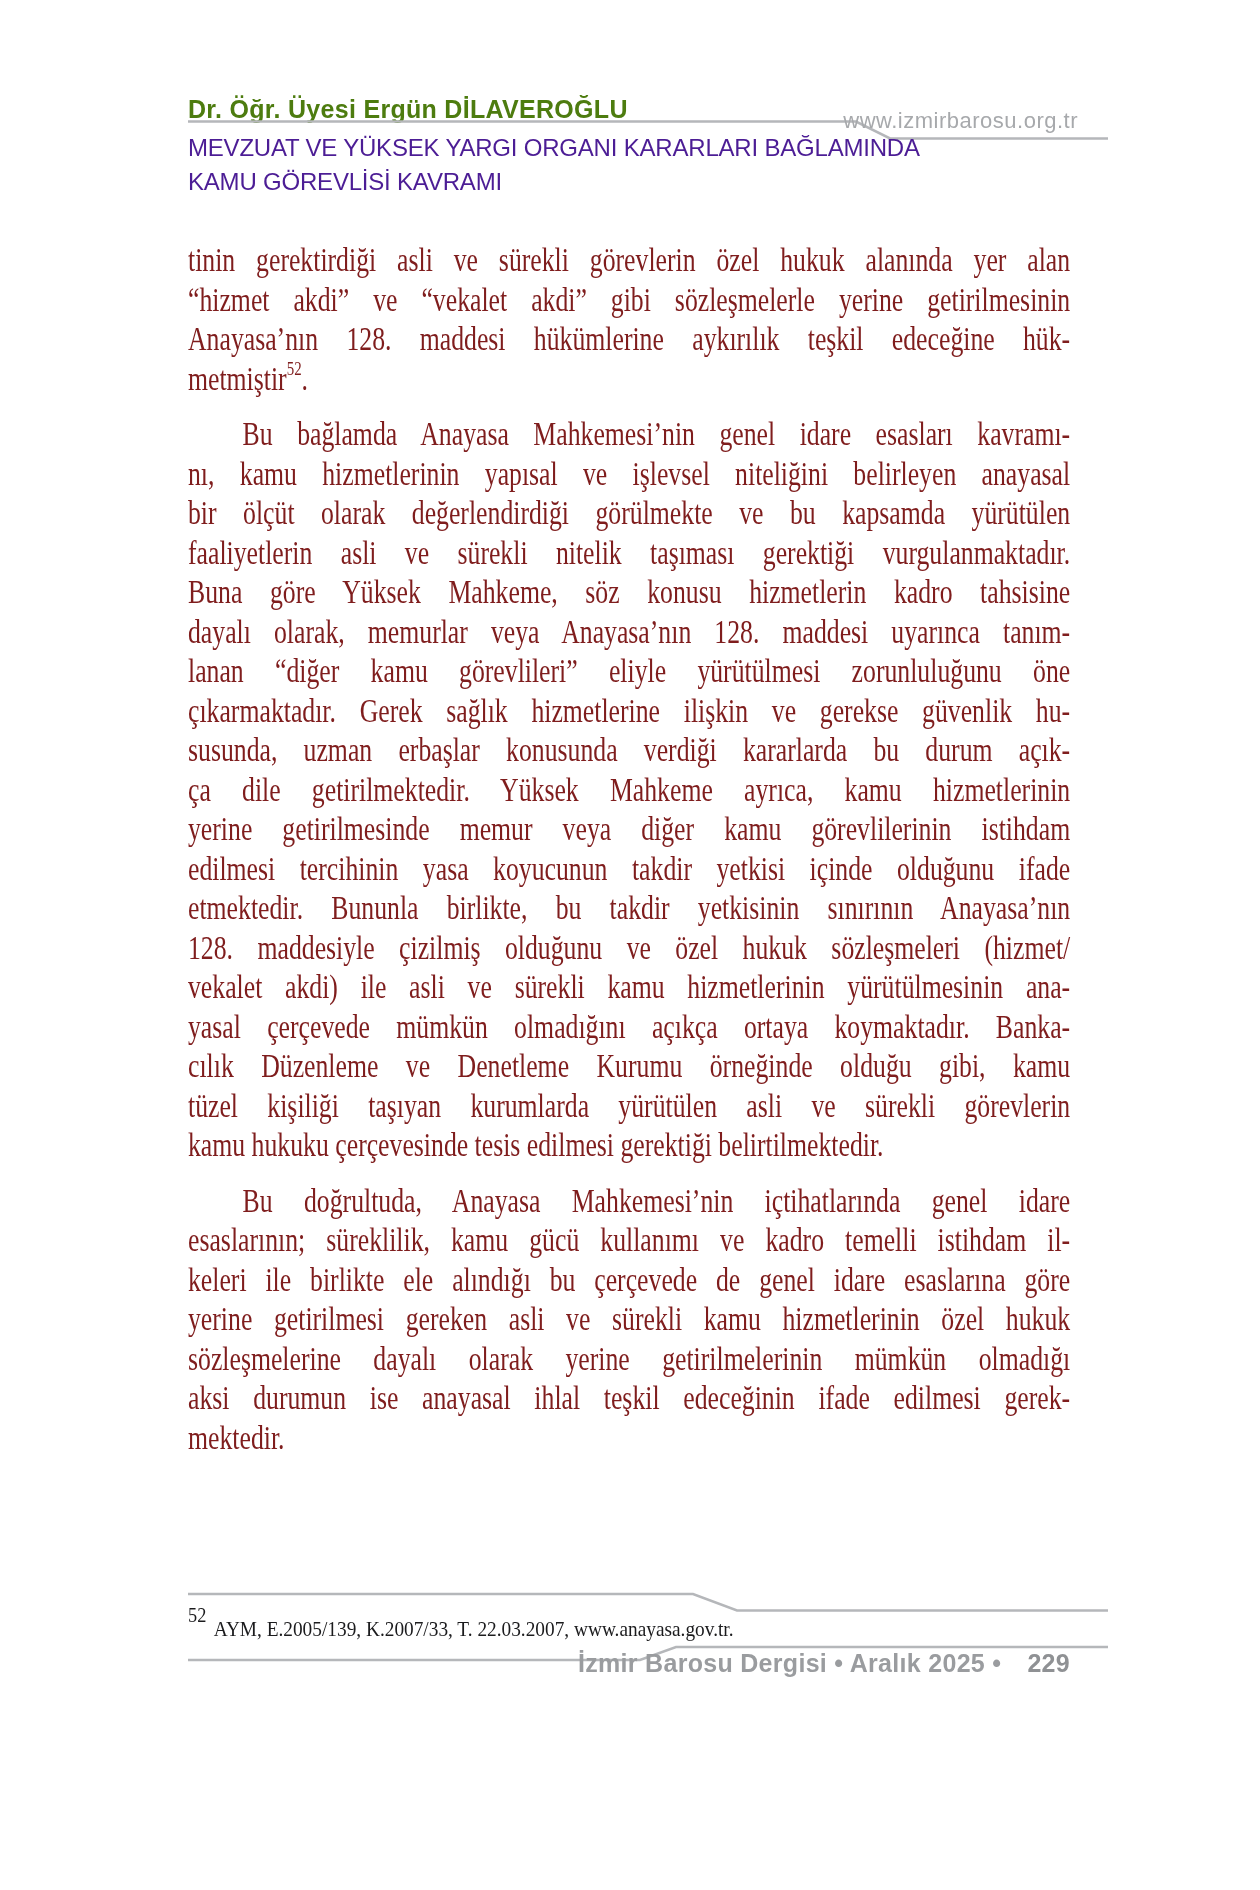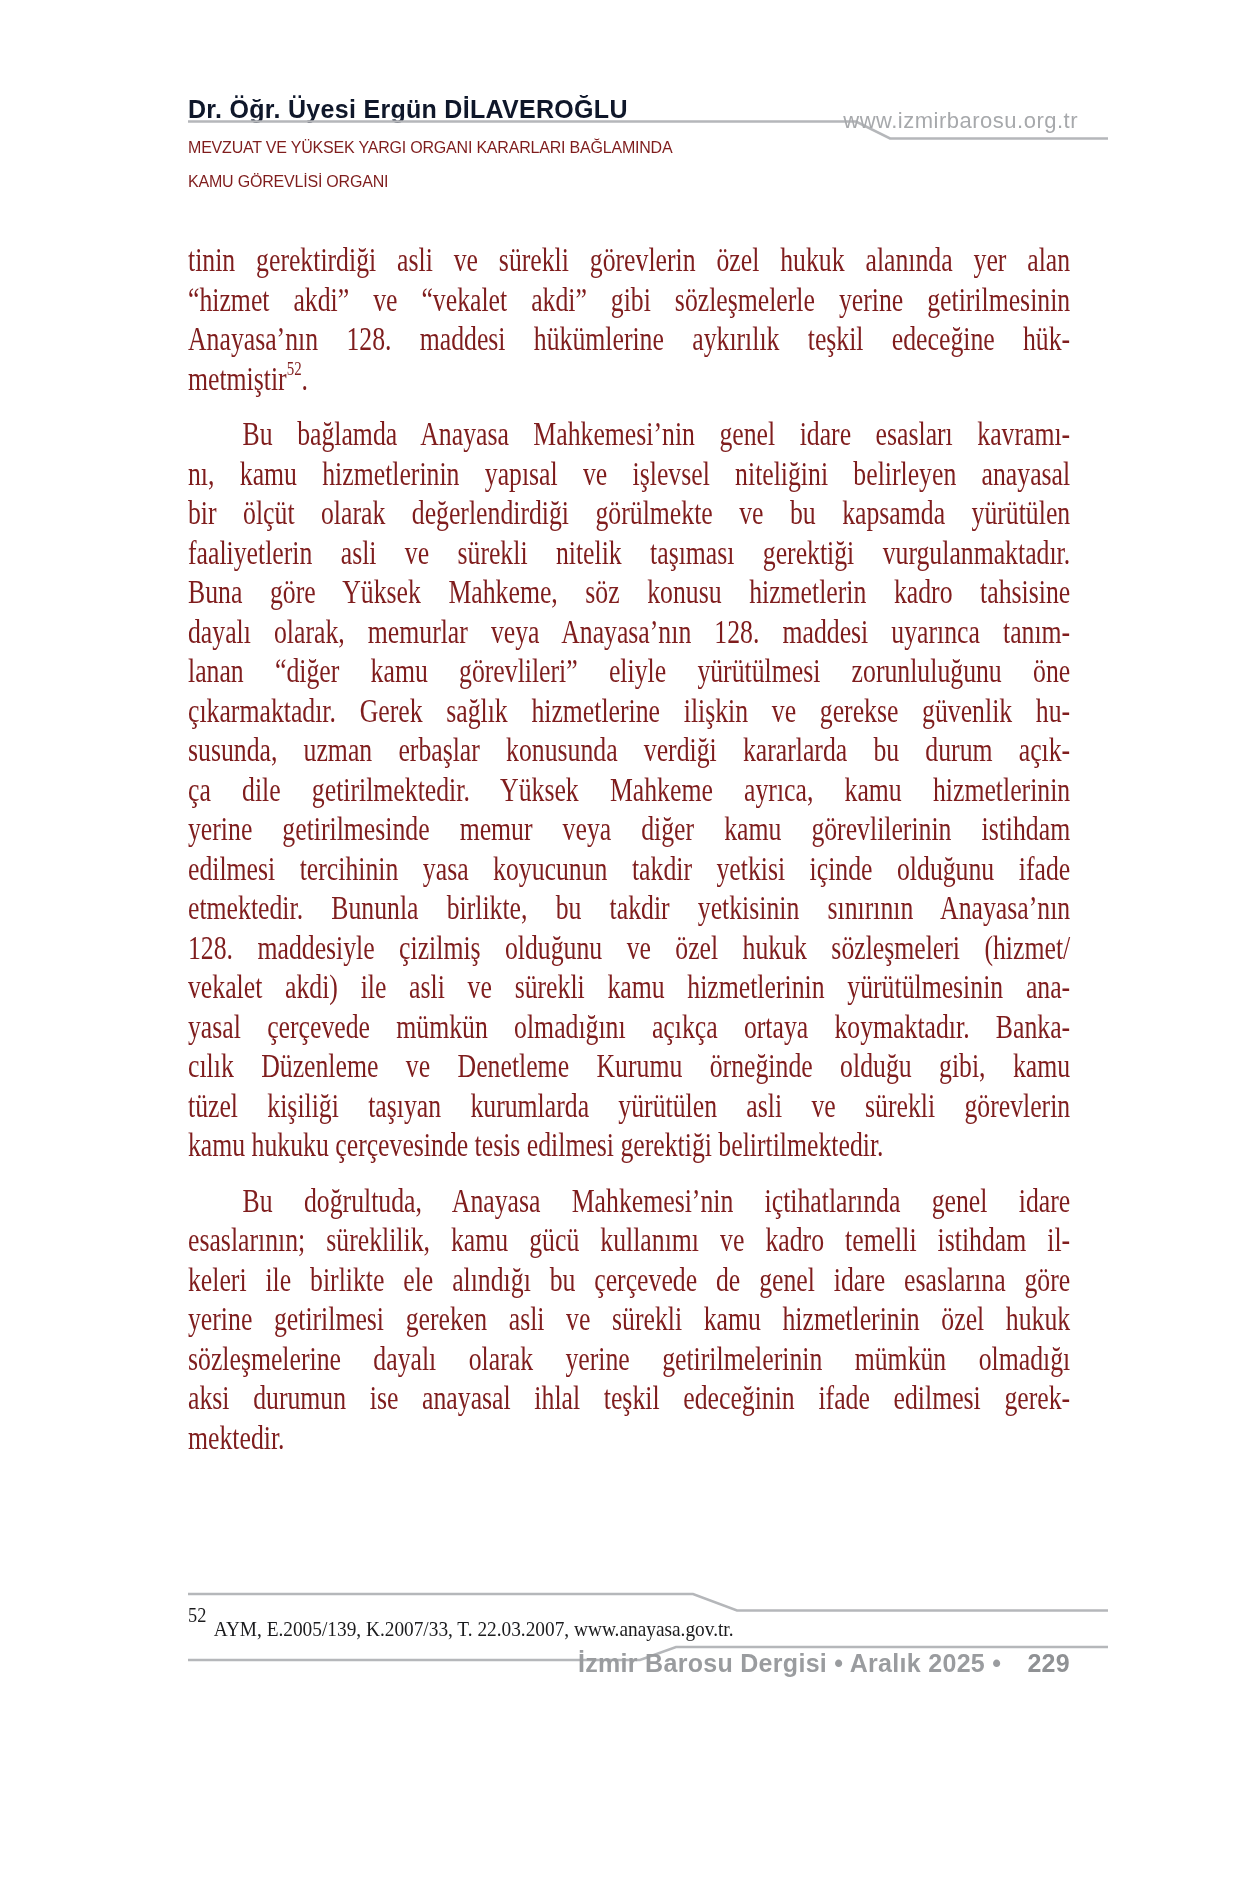--- a/index.html
+++ b/index.html
@@ -10,36 +10,36 @@
     overflow:hidden;
     font-family:"Liberation Serif", serif;
   }
 
   
   .hdr { position:absolute; left:188px; top:0; width:920px; height:215px; }
   .author {
     position:absolute; top:95px; left:0;
     font-family:"Liberation Sans", sans-serif;
     font-weight:700; font-size:25px; line-height:28px;
-    color:#0f172a; letter-spacing:0.3px;
+    color:#4d7c0f; letter-spacing:0.3px;
     white-space:nowrap;
   }
   .hdr-rule { position:absolute; top:117px; left:0; }
   .site {
     position:absolute; top:108px; right:30px;
     font-family:"Liberation Sans", sans-serif;
     font-size:22px; line-height:26px;
     color:#a7a9ac; letter-spacing:0.5px;
     white-space:nowrap;
   }
   .subtitle {
     position:absolute; top:131px; left:0;
     font-family:"Liberation Sans", sans-serif;
-    font-size:16px; line-height:34px;
-    color:#7f1d1d; letter-spacing:-0.2px;
+    font-size:24px; line-height:34px;
+    color:#4c1d95; letter-spacing:-0.2px;
     white-space:nowrap;
   }
 
   
   .body { position:absolute; left:188px; top:241px; width:882px; color:#7f1d1d; }
   .para + .para { margin-top:16px; }
   .bline {
     width:1131px;
     transform:scaleX(0.78);
     transform-origin:0 0;
@@ -96,21 +96,21 @@
     <div class="author">Dr. Öğr. Üyesi Ergün DİLAVEROĞLU</div>
 
     <svg class="hdr-rule" width="920" height="26" viewBox="0 0 920 26">
       <polyline points="0,4.5 668,4.5 702,21.5 920,21.5" fill="none" stroke="#b5b7ba" stroke-width="2.6"></polyline>
     </svg>
 
     <div class="site">www.izmirbarosu.org.tr</div>
 
     <div class="subtitle">
       <div>MEVZUAT VE YÜKSEK YARGI ORGANI KARARLARI BAĞLAMINDA</div>
-      <div>KAMU GÖREVLİSİ ORGANI</div>
+      <div>KAMU GÖREVLİSİ KAVRAMI</div>
     </div>
   </header>
 
   <main class="body">
       <div class="para">
         <div class="bline">tinin gerektirdiği asli ve sürekli görevlerin özel hukuk alanında yer alan</div>
         <div class="bline">“hizmet akdi” ve “vekalet akdi” gibi sözleşmelerle yerine getirilmesinin</div>
         <div class="bline">Anayasa’nın 128. maddesi hükümlerine aykırılık teşkil edeceğine hük-</div>
         <div class="bline last">metmiştir<sup>52</sup>.</div>
       </div>

